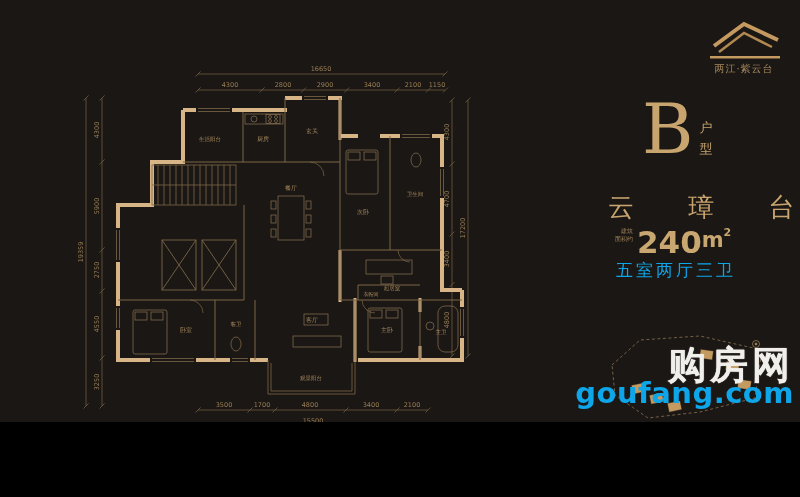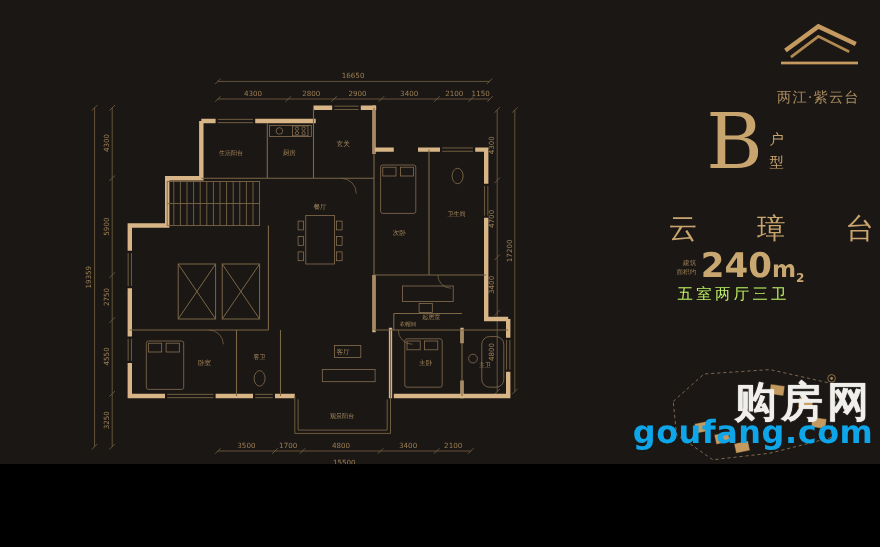--- a/index.html
+++ b/index.html
@@ -5,29 +5,29 @@
   html,body{margin:0;padding:0;background:#000;}
   #stage{position:relative;width:800px;height:422px;background:#1b1714;overflow:hidden;
          font-family:"DejaVu Sans",sans-serif;}
   svg text{font-family:"DejaVu Sans",sans-serif;}
   .panel{position:absolute;color:#c49d66;}
   #b-block{left:642px;top:96px;display:flex;align-items:flex-start;}
   #b-letter{font-family:"DejaVu Serif",serif;font-size:70px;line-height:0.95;font-weight:400;color:#c8a46e;}
   #b-type{display:flex;flex-direction:column;margin-left:6px;margin-top:22px;font-size:13px;
           color:#c8a46e;letter-spacing:0;line-height:1.6;}
   #project-name{left:608px;top:190px;font-size:26px;letter-spacing:23px;color:#c8a46e;white-space:nowrap;}
-  #area-row{left:615px;top:227px;display:flex;align-items:flex-end;}
+  #area-row{left:615px;top:227px;display:flex;align-items:flex-start;}
   #area-prefix{display:flex;flex-direction:column;font-size:6px;color:#9b8159;line-height:1.3;
                margin-right:4px;margin-bottom:6px;text-align:right;}
   #area-value{font-size:31px;font-weight:700;color:#c8a770;line-height:1;}
   #area-unit{font-size:21px;font-weight:700;color:#c8a770;line-height:1.25;}
   #area-sup{font-size:11px;font-weight:700;color:#c8a770;vertical-align:top;line-height:1;}
-  #layout-summary{left:616px;top:259px;font-size:14px;letter-spacing:3px;color:#bef264;white-space:nowrap;}
+  #layout-summary{left:616px;top:259px;font-size:17px;letter-spacing:3px;color:#0ea5e9;white-space:nowrap;}
   #logo{position:absolute;left:698px;top:18px;width:92px;text-align:center;}
-  #logo-name{font-size:13px;color:#a98c60;letter-spacing:1px;margin-top:18px;}
+  #logo-name{font-size:10px;color:#a98c60;letter-spacing:1px;margin-top:0;}
   #watermark{position:absolute;right:6px;bottom:16px;text-align:right;line-height:0.9;margin-left:16px;}
   #wm-title{font-size:38px;font-weight:700;color:#f1efeb;letter-spacing:4px;
             text-shadow:0 0 1px #fff;}
   #wm-domain{font-size:29px;font-weight:700;color:#0ea5e9;letter-spacing:0.5px;margin-top:-2px;}
   #disclaimer{position:absolute;left:55px;top:486px;width:700px;font-size:7.5px;color:#3e362c;
               white-space:nowrap;overflow:hidden;letter-spacing:0.2px;}
 </style>
 </head>
 <body>
 

